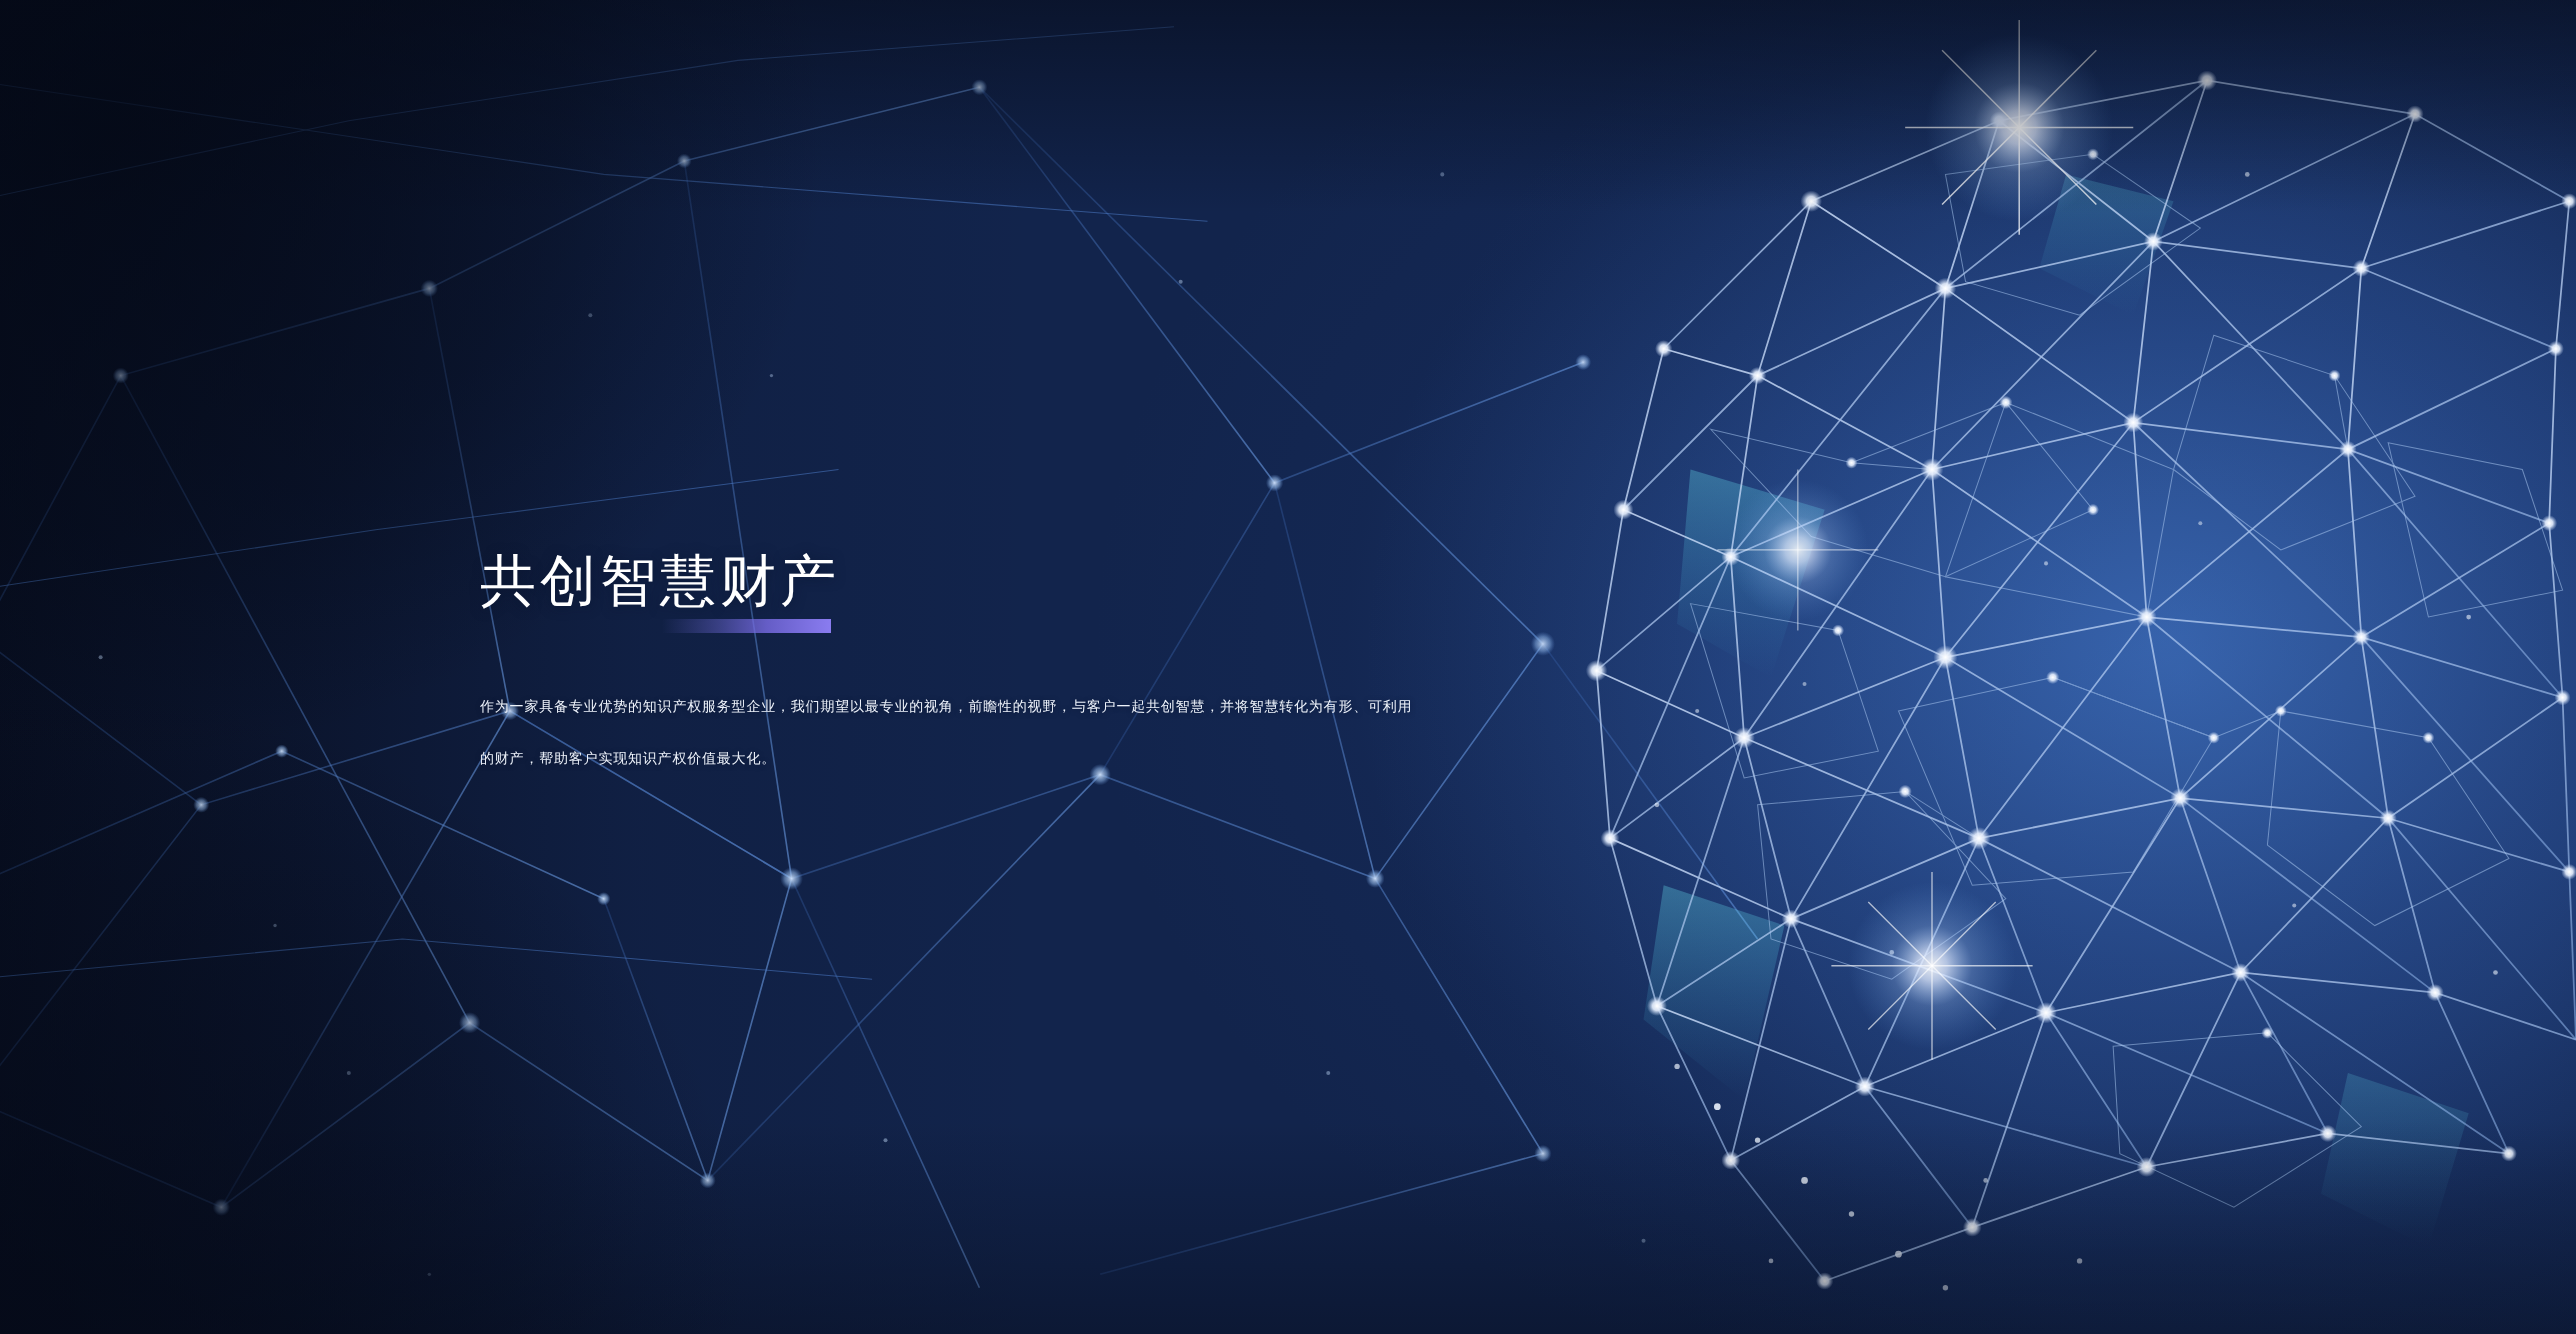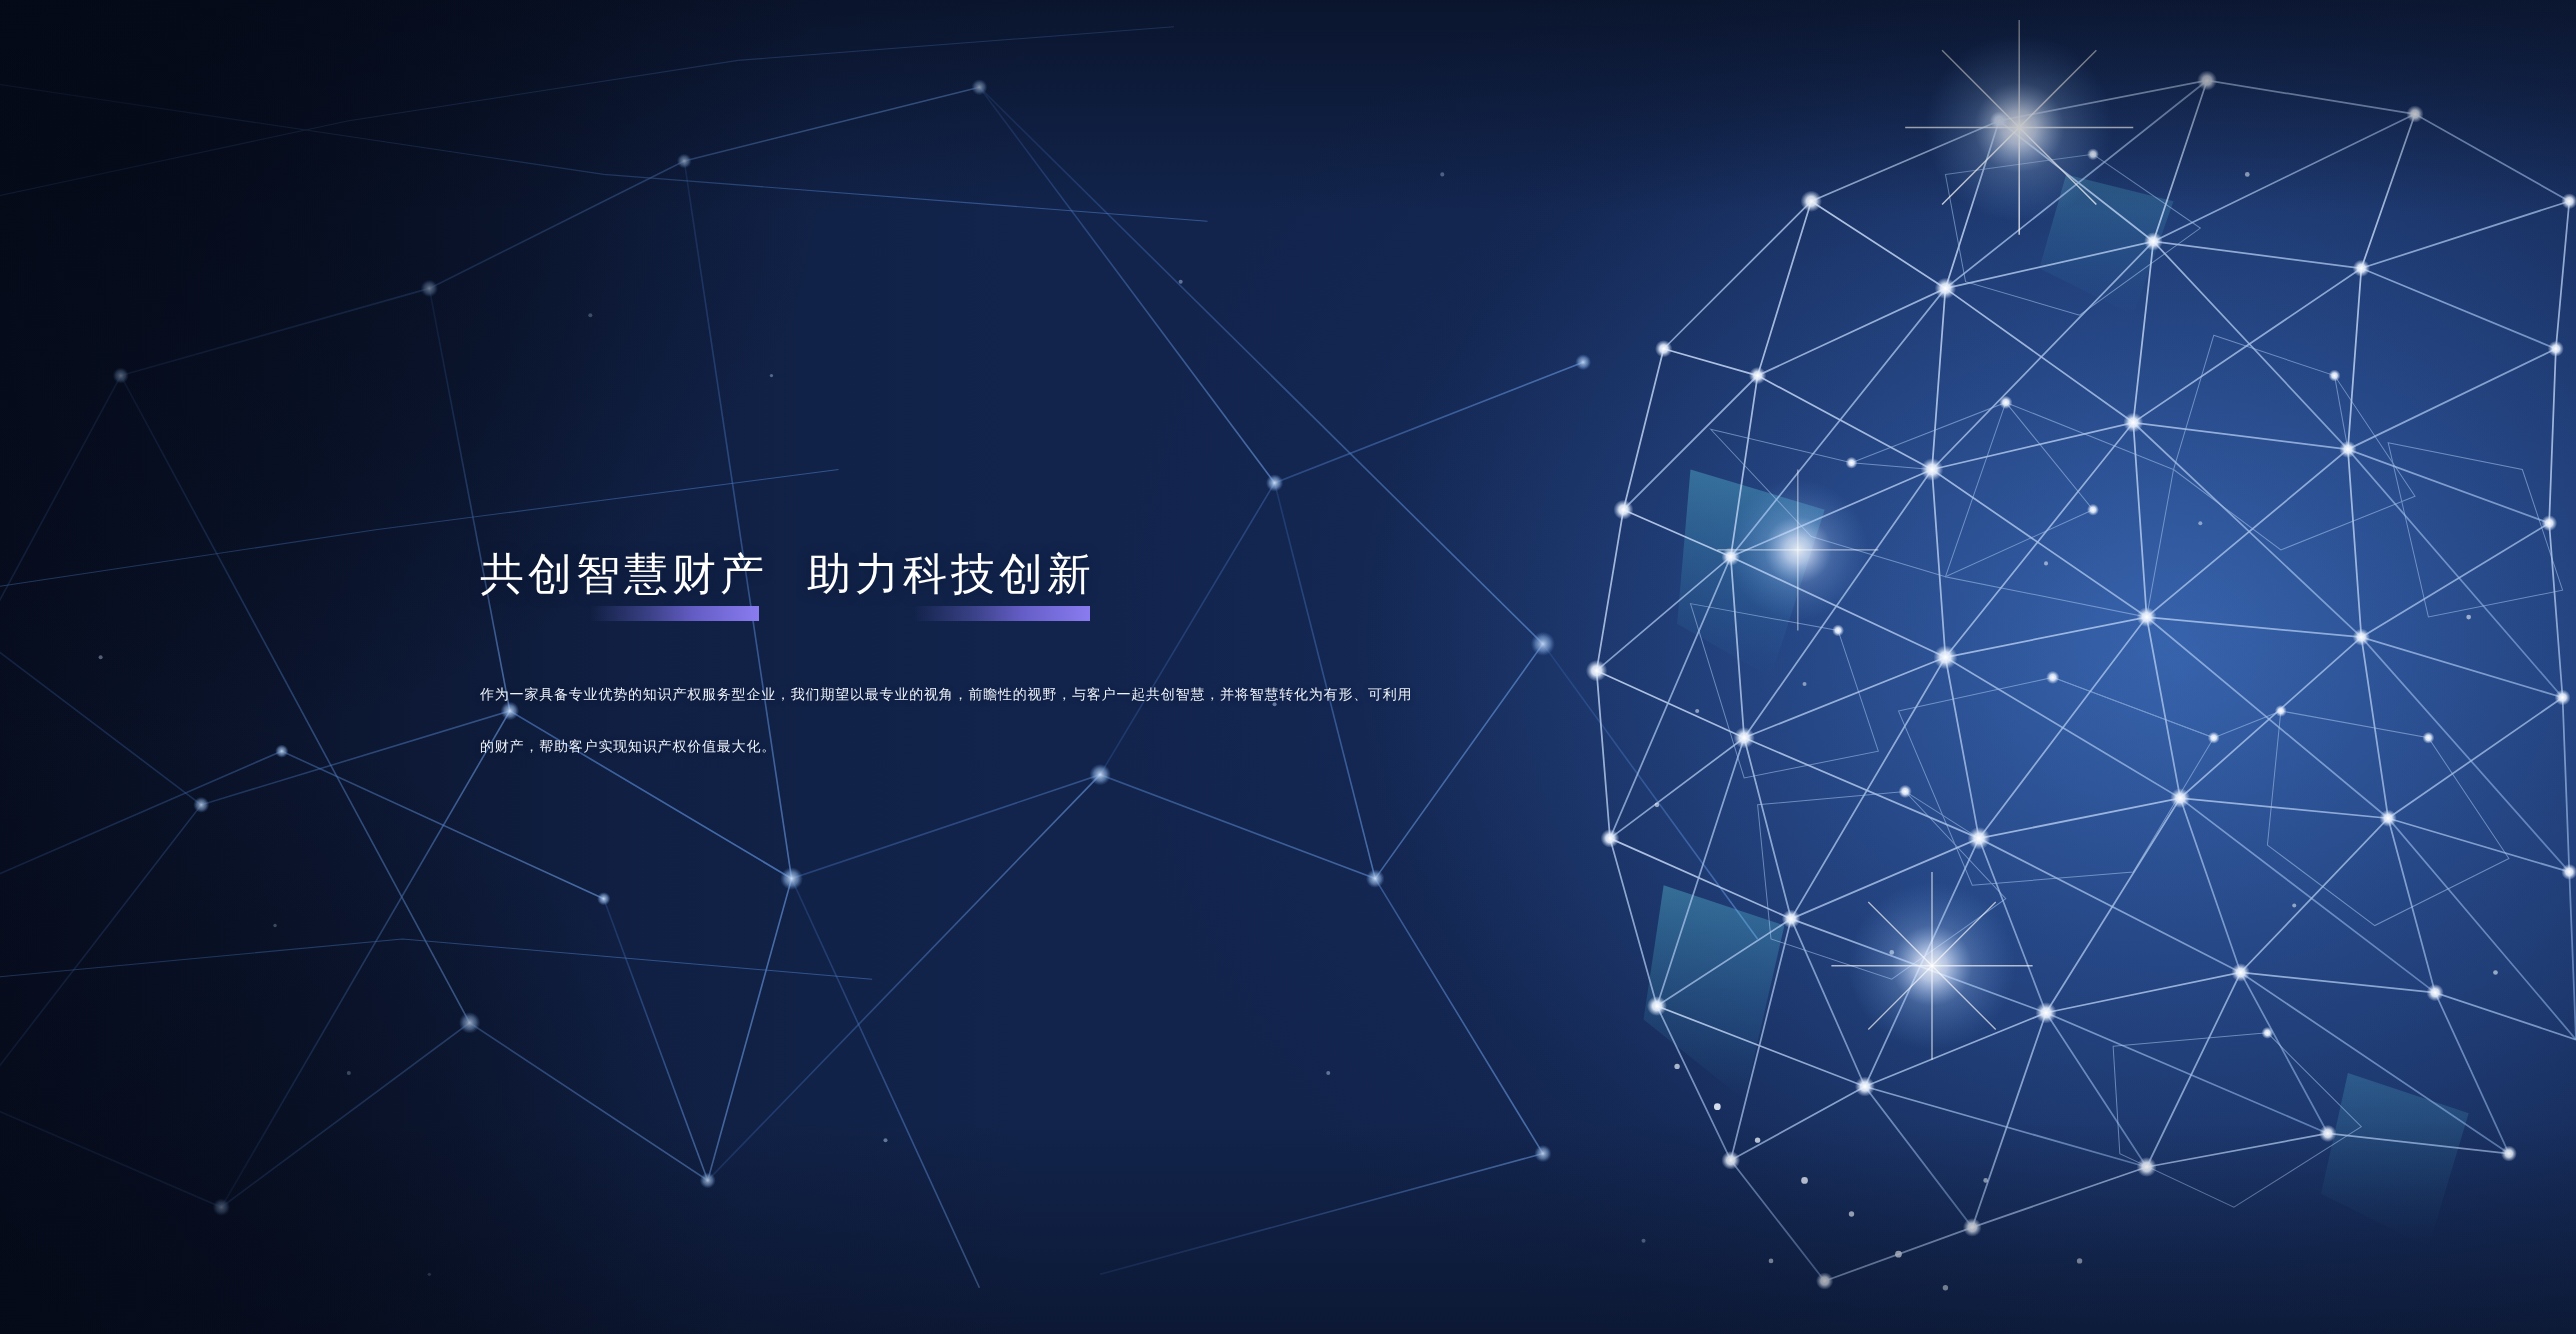--- a/index.html
+++ b/index.html
@@ -49,21 +49,21 @@
     width:953px;
   }
   .headline{
     display:flex;
     align-items:flex-start;
     white-space:nowrap;
   }
   .hl-part{position:relative; display:inline-block;}
   .hl-text{
     display:block;
-    font-size:44px;
+    font-size:56px;
     line-height:1.06;
     font-weight:400;
     letter-spacing:4px;
     color:#ffffff;
     text-shadow:0 1.3px 12px rgba(8,18,44,.55);
   }
   .hl-gap{width:39px; flex:0 0 39px;}
   .accent{
     position:absolute;
     bottom:-23px;
@@ -367,23 +367,19 @@
   <div class="copy">
 
     <div class="headline">
       <span class="hl-part">
         <span class="hl-text">共创智慧财产</span>
         <span class="accent accent-a"></span>
       </span>
 
       <span class="hl-gap"></span>
 
-      <span class="hl-part">
-        <span class="hl-text">助力科技创新</span>
-        <span class="accent accent-b"></span>
-      </span>
     </div>
 
     <p class="body-copy">作为一家具备专业优势的知识产权服务型企业，我们期望以最专业的视角，前瞻性的视野，与客户一起共创智慧，并将智慧转化为有形、可利用的财产，帮助客户实现知识产权价值最大化。</p>
   </div>
 
 </div>
 
 
 </body></html>

